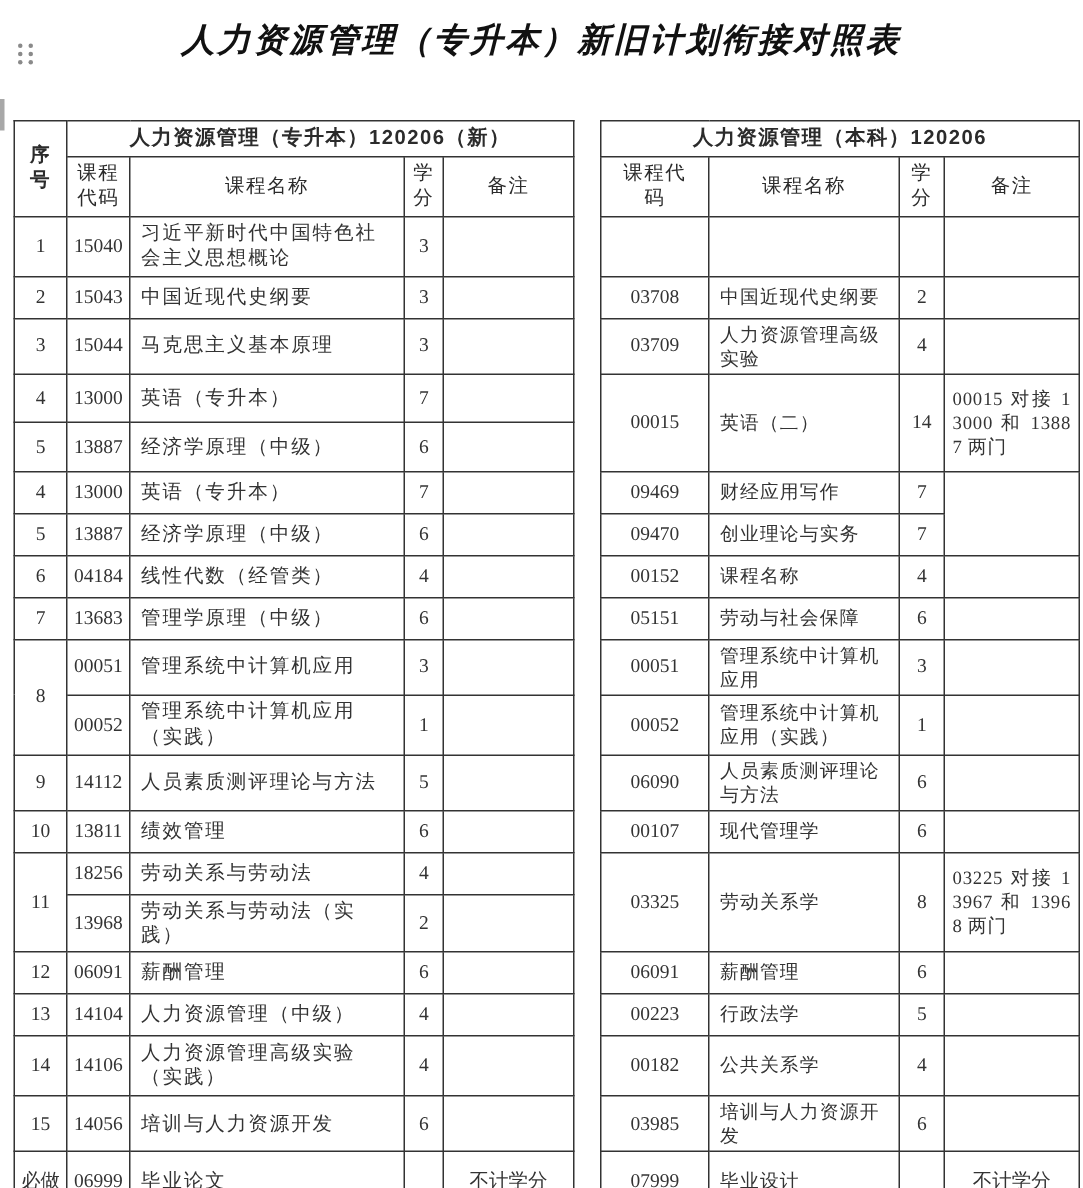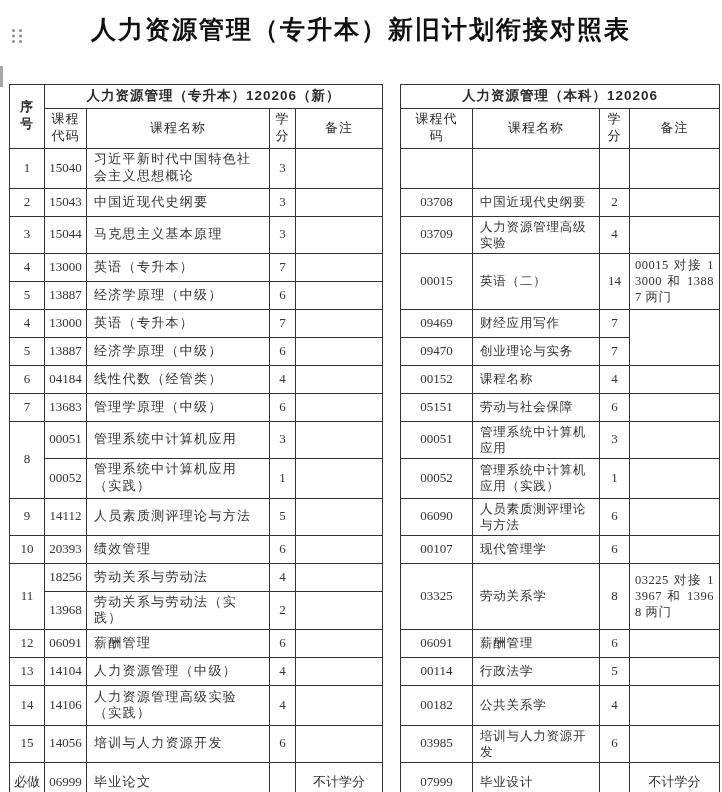--- a/index.html
+++ b/index.html
@@ -18,25 +18,26 @@
   }
   .edge-bar {
     position: absolute; left: 0; top: 53px;
     width: 3px; height: 21px; background: #a8a8a8;
   }
 
   .page-title {
     margin: 13px 0 0 0;
     font-family: "Liberation Sans", "DejaVu Sans", sans-serif;
     font-weight: 700;
-    font-size: 25px;
+    font-size: 22px;
     color: #111111;
     text-align: center;
     letter-spacing: 2px;
     line-height: 1.3;
+    font-style: italic;
   }
 
   table.compare {
     margin: 38px 0 0 9px;
     border-collapse: collapse;
     table-layout: fixed;
   }
   table.compare tr { height: 28px; }
   table.compare tr.hdr1 { height: 24px; font-weight: bold; }
   table.compare tr.hdr2 { height: 40px; }
@@ -67,21 +68,21 @@
     text-align: left;
     padding: 2px 8px 2px 7px;
     letter-spacing: 1.3px;
   }
   td.name-r { letter-spacing: 0.8px; font-size: 12.5px; }
   td.rmk-long {
     text-align: justify;
     text-align-last: left;
     font-size: 12.5px;
     letter-spacing: 0.5px;
-    padding: 3px 5px;
+    padding: 8px 5px;
   }
 </style>
 </head>
 <body>
 
 <div class="page">
 
   <div class="drag-handle">
     <svg width="14" height="16" viewBox="0 0 14 16">
       <circle cx="3.5" cy="2.5" r="1.5" fill="#8a8a8a"></circle>
@@ -263,21 +264,21 @@
       <td>5</td>
       <td></td>
       <td>06090</td>
       <td class="name name-r">人员素质测评理论与方法</td>
       <td>6</td>
       <td></td>
     </tr>
 
     <tr>
       <td>10</td>
-      <td>20393</td>
+      <td>13811</td>
       <td class="name">绩效管理</td>
       <td>6</td>
       <td></td>
       <td>00107</td>
       <td class="name name-r">现代管理学</td>
       <td>6</td>
       <td></td>
     </tr>
 
     <tr>
@@ -310,21 +311,21 @@
       <td>6</td>
       <td></td>
     </tr>
 
     <tr>
       <td>13</td>
       <td>14104</td>
       <td class="name">人力资源管理（中级）</td>
       <td>4</td>
       <td></td>
-      <td>00114</td>
+      <td>00223</td>
       <td class="name name-r">行政法学</td>
       <td>5</td>
       <td></td>
     </tr>
 
     <tr class="tall">
       <td>14</td>
       <td>14106</td>
       <td class="name">人力资源管理高级实验（实践）</td>
       <td>4</td>

